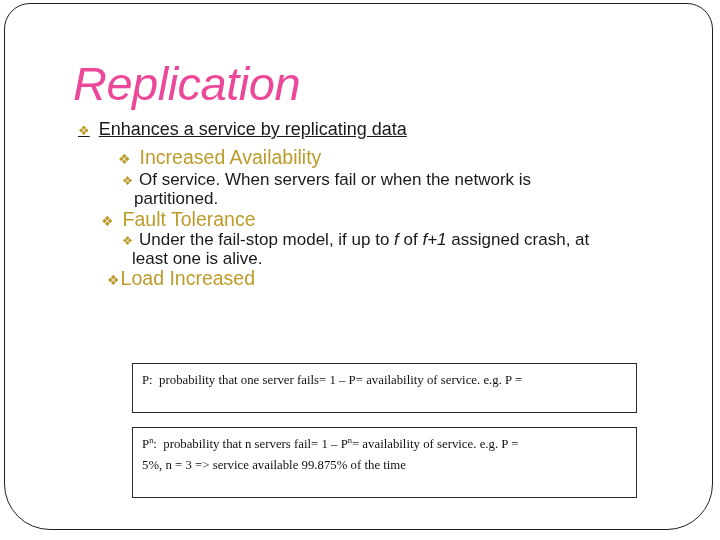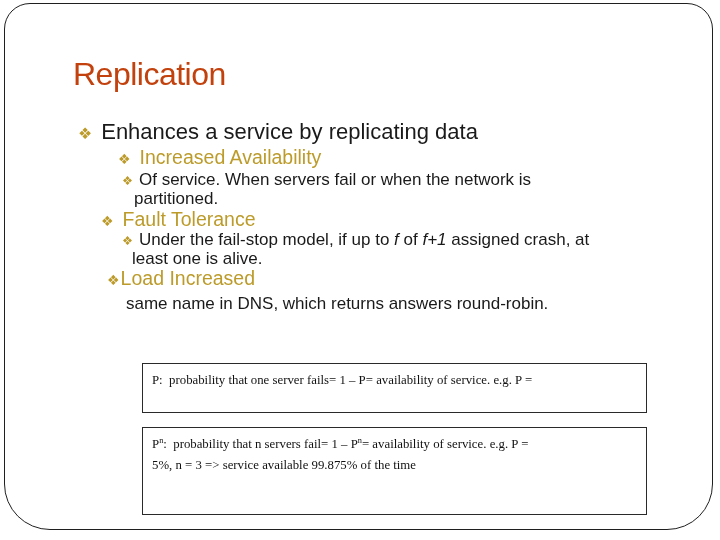--- a/index.html
+++ b/index.html
@@ -16,58 +16,59 @@
     left: 4px; top: 3px;
     width: 709px; height: 527px;
     border: 1px solid #1f1f1f;
     border-radius: 26px 26px 46px 46px;
     box-sizing: border-box;
   }
 
   .title {
     position: absolute;
     left: 73px; top: 56px;
-    font-size: 32px;
+    font-size: 47px;
     letter-spacing: -0.5px;
-    color: #c2410c;
+    color: #ec4899;
     white-space: pre;
+    font-style: italic;
   }
 
   .bullet { position: absolute; color: #1a1a1a; }
   .ln { white-space: pre; }
   .mk { color: var(--gold, #BC9B2A); font-size: 0.72em; }
   .mk.sp9 { margin-right: 9px; }
   .mk.sp6 { margin-right: 6px; }
   .mk.sp5 { margin-right: 5px; }
   .mk.sp1 { margin-right: 1px; }
 
-  .l1 { font-size: 22px; }
+  .l1 { font-size: 18px; text-decoration: underline; }
   .l2 { font-size: 19.5px; color: var(--gold, #BC9B2A); }
   .l3 { font-size: 17px; line-height: 17px; }
   .it { font-style: italic; }
 
   .ln2a { margin-left: 12px; }
   .ln2b { margin-left: 10px; }
   .ln2c { margin-left: 13px; }
 
   .note-box {
     position: absolute;
-    left: 142px;
+    left: 132px;
     width: 505px;
     border: 1px solid #2a2a2a;
     box-sizing: border-box;
     background: #ffffff;
     font-family: "Liberation Serif", serif;
     font-size: 12.8px;
     color: #111;
     line-height: 21px;
     padding: 6px 6px 0 9px;
   }
   #box1 { top: 363px; height: 50px; }
-  #box2 { top: 427px; height: 88px; }
+  #box2 { top: 427px; height: 71px; }
   .bx-ln { white-space: pre; }
   .sup { font-size: 0.65em; vertical-align: super; line-height: 0; }
 </style>
 </head>
 <body>
 
 <div id="slide">
 
   <div class="frame"></div>
 
@@ -93,21 +94,20 @@
   <div class="bullet l3" style="left:122px; top:231px;">
     <div class="ln"><span class="mk sp6">❖</span><span>Under the fail-stop model, if up to </span><span class="it">f</span><span> of </span><span class="it">f+1</span><span> assigned crash, at</span></div>
     <div class="ln ln2b"><span>least one is alive.</span></div>
   </div>
 
   <div class="bullet l2" style="left:107px; top:267px;">
     <div class="ln"><span class="mk sp1">❖</span><span>Load Increased</span></div>
   </div>
 
   <div class="bullet l3" style="left:113px; top:295px;">
-    <div class="ln ln2c"><span>same name in DNS, which returns answers round-robin.</span></div>
   </div>
 
   <div class="note-box" id="box1">
     <div class="bx-ln"><span>P:  probability that one server fails= 1 – P= availability of service. e.g. P =</span></div>
   </div>
 
   <div class="note-box" id="box2">
     <div class="bx-ln"><span>P</span><span class="sup">n</span><span>:  probability that n servers fail= 1 – P</span><span class="sup">n</span><span>= availability of service. e.g. P =</span></div>
     <div class="bx-ln"><span>5%, n = 3 =&gt; service available 99.875% of the time</span></div>
   </div>

